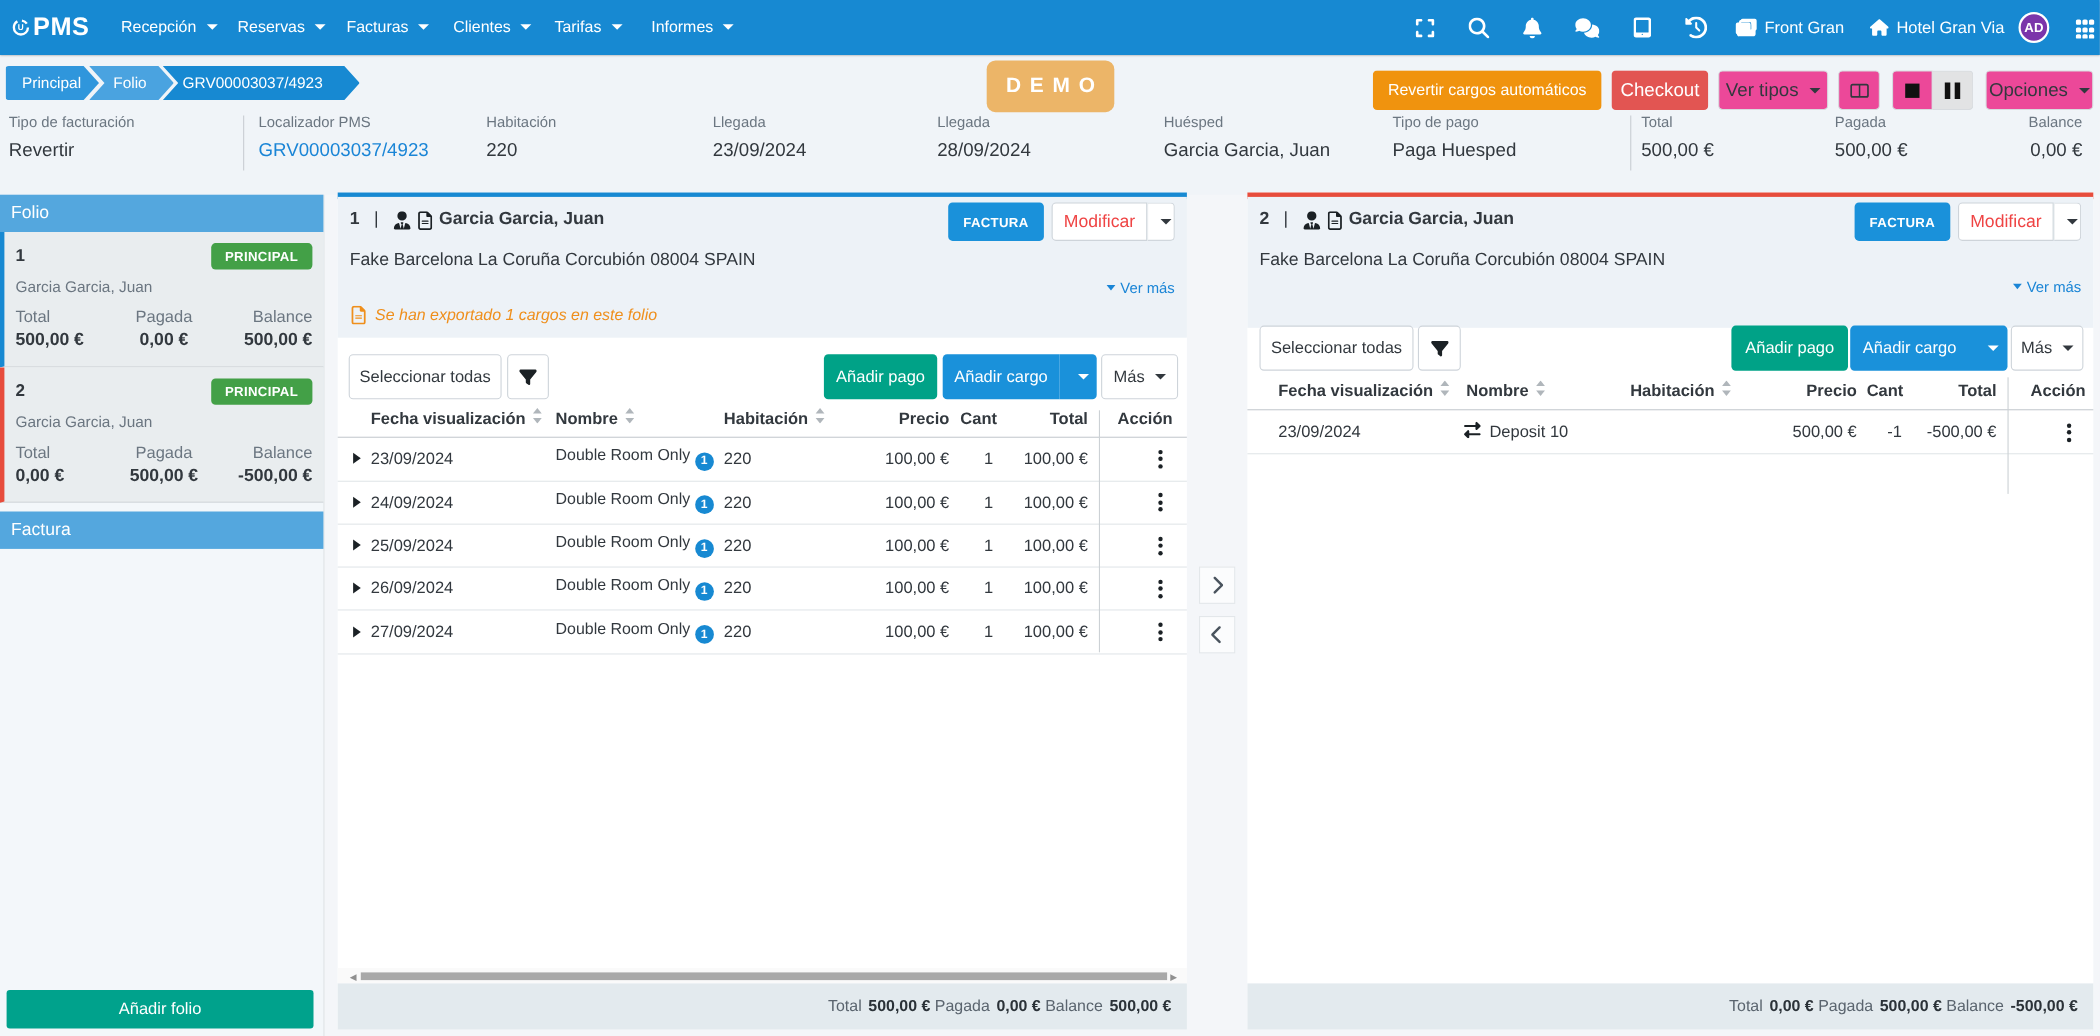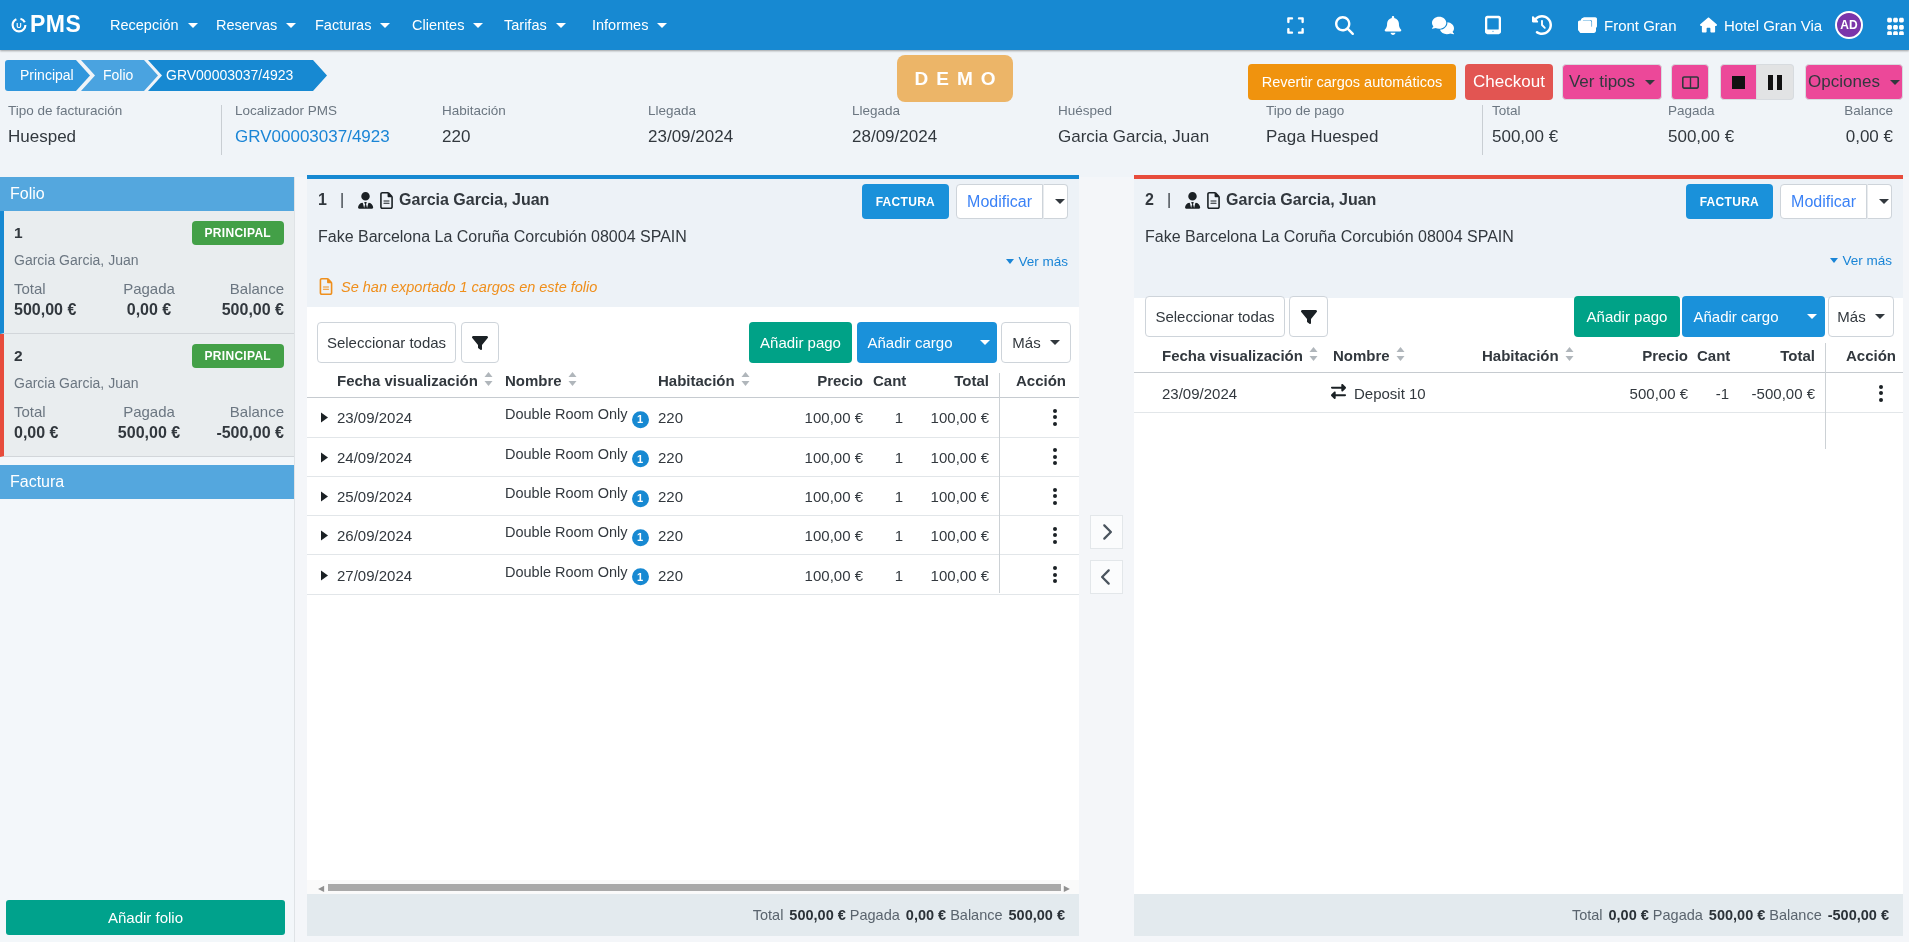--- a/index.html
+++ b/index.html
@@ -64,21 +64,21 @@
 .ph-title { position:absolute; left:11px; top:12px; display:flex; align-items:center; font-size:16px; font-weight:bold; color:#32383e; }
 .ph-title .sep { margin:0 13px; font-weight:normal; color:#32383e; }
 .ph-title .ic { margin-right:6px; display:flex; }
 .ph-addr { position:absolute; left:11px; top:49px; font-size:16px; color:#32383e; }
 .vermas { position:absolute; right:11px; top:75px; color:#1a85d6; font-size:13.5px; }
 .vermas .tri { display:inline-block; width:0; height:0; border-left:4.5px solid transparent; border-right:4.5px solid transparent; border-top:5px solid #1a85d6; vertical-align:2px; margin-right:4px; }
 .warn { position:absolute; left:12px; top:99px; color:#ef8f1c; font-style:italic; font-size:14.5px; display:flex; align-items:center; }
 .warn svg { margin-right:8px; }
 .ph-btns { position:absolute; right:11px; top:5px; display:flex; height:35px; }
 .btn-factura { background:#1a91da; color:#fff; font-weight:bold; font-size:12px; padding:0 14px; border-radius:4px; display:flex; align-items:center; letter-spacing:0.3px; }
-.btn-mod { background:#fff; border:1px solid #ced4da; font-size:16px; display:flex; align-items:center; padding:0 10px; border-radius:4px 0 0 4px; margin-left:7px; color:#3b82f6; }
+.btn-mod { background:#fff; border:1px solid #ced4da; font-size:16px; display:flex; align-items:center; padding:0 10px; border-radius:4px 0 0 4px; margin-left:7px; color:#ef4444; }
 .btn-mod-caret { background:#fff; border:1px solid #ced4da; border-left:1px solid #e9ecef; width:25px; display:flex; align-items:center; justify-content:center; border-radius:0 4px 4px 0; color:#32383e; }
 
 .toolrow { position:absolute; left:0; width:100%; height:41px; }
 .p1 .toolrow { top:147px; }
 .p2 .toolrow { top:121px; }
 .tbtn { position:absolute; top:0; height:41px; display:flex; align-items:center; justify-content:center; font-size:15px; border-radius:4px; white-space:nowrap; }
 .tbtn.white { background:#fff; border:1px solid #ced4da; color:#32383e; }
 .btn-pago { background:#00a287; color:#fff; }
 .btn-cargo { background:#1a91da; color:#fff; border-radius:4px 0 0 4px; }
 .btn-cargo-caret { background:#1a91da; color:#fff; border-radius:0 4px 4px 0; }
@@ -201,21 +201,21 @@
       <span style="display:inline-block;width:13px;height:13px;background:#111;"></span>
     </div>
   <div class="btn" style="left:1757px; width:37px; background:#e2e3e4; border:1px solid #d7dbdf; border-left:none; border-radius:0 4px 4px 0; color:#111;">
       <span style="display:inline-block;width:5px;height:15px;background:#111;margin-right:4px;"></span>
       <span style="display:inline-block;width:5px;height:15px;background:#111;"></span>
     </div>
   <div class="btn btn-white" style="left:1805px; width:98px;">Opciones<span class="caret" style="margin-left:10px;"></span></div>
 
   <div class="ifield" style="left:8px;">
       <div class="ilabel">Tipo de facturación</div>
-      <div class="ivalue">Huesped</div>
+      <div class="ivalue">Revertir</div>
     </div>
   <div class="isep" style="left:221px; top:55px;"></div>
   <div class="ifield" style="left:235px;">
       <div class="ilabel">Localizador PMS</div>
       <div class="ivalue link">GRV00003037/4923</div>
     </div>
   <div class="ifield" style="left:442px;">
       <div class="ilabel">Habitación</div>
       <div class="ivalue">220</div>
     </div>

